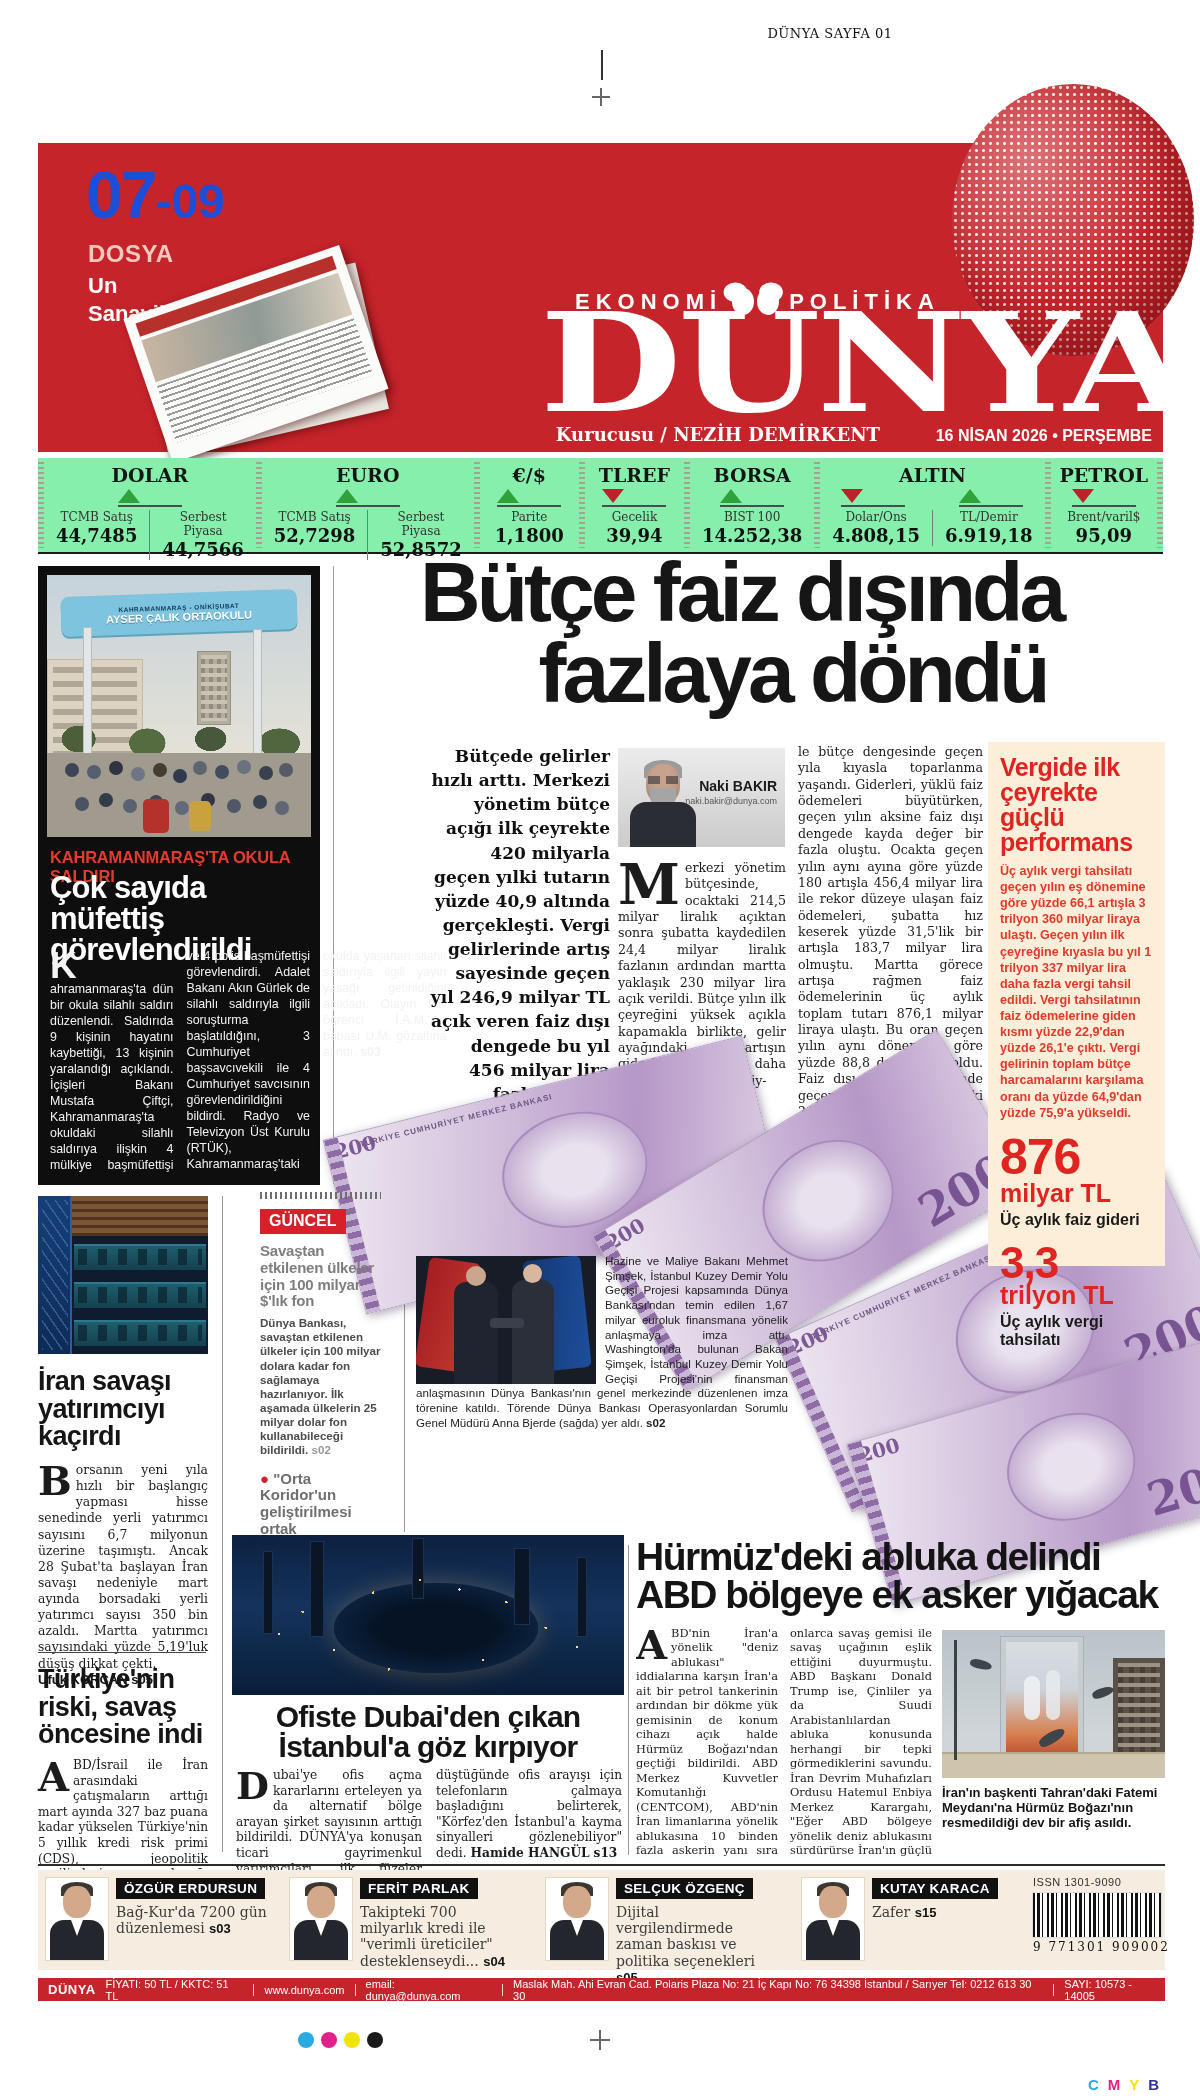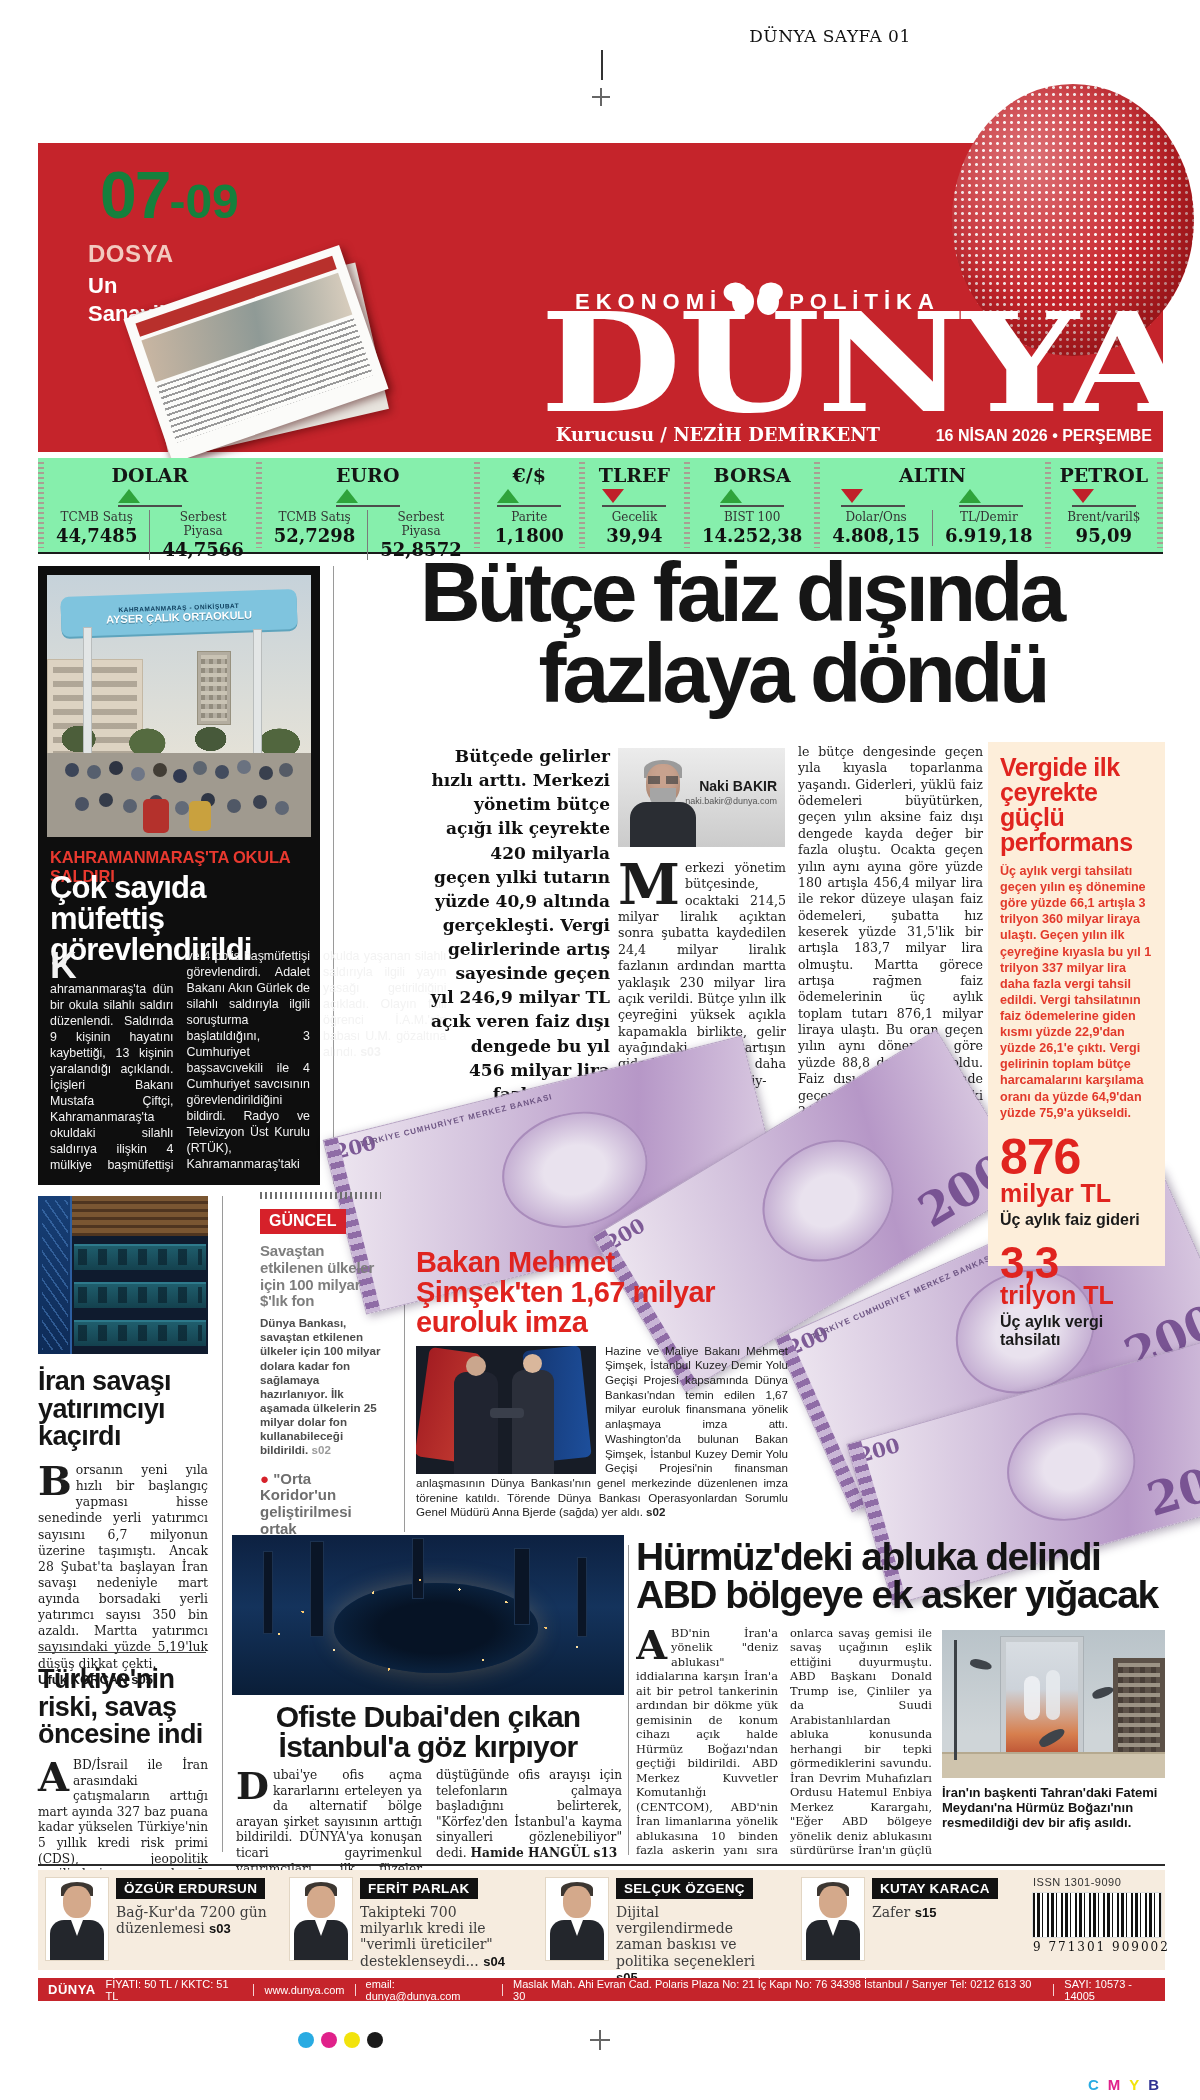--- a/index.html
+++ b/index.html
@@ -2,33 +2,33 @@
 <html><head>
 <meta charset="utf-8">
 <style>
   html,body{margin:0;padding:0;background:#ffffff;}
   #page{position:relative;width:1200px;height:2100px;background:#fff;overflow:hidden;
         font-family:"Liberation Sans",sans-serif;color:#141414;}
   .abs{position:absolute;}
 
   
   .edge-label{left:690px;top:26px;width:280px;text-align:center;font-family:"DejaVu Serif",serif;
-              font-size:17px;letter-spacing:.5px;color:#111;}
+              font-size:13px;letter-spacing:.5px;color:#111;}
   .cropline{left:601px;top:50px;width:2px;height:30px;background:#333;}
   .cropplus-v{left:600px;top:88px;width:2px;height:18px;background:#666;}
   .cropplus-h{left:592px;top:96px;width:18px;height:2px;background:#666;}
 
   
   .masthead{left:38px;top:143px;width:1125px;height:309px;background:#c5242b;}
   .globe{left:952px;top:84px;width:242px;height:272px;border-radius:50%;
          background-color:#c9272e;
          background-image:radial-gradient(circle at 32% 28%, rgba(255,255,255,.35), rgba(255,255,255,0) 55%),
                           radial-gradient(rgba(255,255,255,.95) 1.2px, rgba(255,255,255,0) 1.7px);
          background-size:100% 100%,7px 7px;box-shadow:inset -18px -24px 48px rgba(120,10,12,.65);}
-  .dossier-num{left:100px;top:162px;display:flex;align-items:baseline;color:#15803d;font-weight:900;}
+  .dossier-num{left:86px;top:162px;display:flex;align-items:baseline;color:#1d4ed8;font-weight:900;}
   .dossier-num .big{font-size:66px;letter-spacing:-2px;line-height:1;}
   .dossier-num .small{font-size:48px;line-height:1;}
   .dossier-label{left:88px;top:240px;font-size:24px;font-weight:900;color:#f2c9bf;letter-spacing:.5px;}
   .dossier-topic{left:88px;top:272px;font-size:22px;font-weight:800;color:#ffffff;line-height:1.25;width:120px;}
   .thumb-back{left:150px;top:286px;width:225px;height:150px;background:#e8e4de;transform:rotate(-13deg);
               box-shadow:2px 3px 8px rgba(60,0,0,.45);}
   .thumb{left:142px;top:278px;width:228px;height:152px;background:#fbfbf9;transform:rotate(-19deg);
          box-shadow:3px 4px 9px rgba(60,0,0,.5);overflow:hidden;}
   .thumb .t-head{margin:8px 10px 4px;height:14px;background:#b8302c;}
   .thumb .t-img{margin:4px 10px;height:44px;background:linear-gradient(100deg,#c9b6a2,#8f9a96 55%,#d8cdbd);}
@@ -577,21 +577,20 @@
   </div>
   <div class="abs col-div"></div>
 
   <div class="abs cds-head">Türkiye'nin riski, savaş öncesine indi</div>
   <div class="abs cds-body">
     <span class="dropcap">A</span><span>BD/İsrail ile İran arasındaki çatışmaların arttığı mart ayında 327 baz puana kadar yükselen Türkiye'nin 5 yıllık kredi risk primi (CDS), jeopolitik gerilimlerin azalacağı beklentileriyle yaklaşık 100 baz puan gerileyerek 230,4 baz puana indi ve çatışma öncesi seviyelere döndü.</span>
     <b class="pref">s05</b>
   </div>
 
   <div class="abs simsek">
-    <div class="sk-head">Bakan Mehmet Şimşek'ten 1,67 milyar euroluk imza</div>
     <div class="sk-photo">
       <div class="sk-rflag"></div>
       <div class="sk-bflag"></div>
       <div class="sk-p1">
           <i></i>
         </div>
       <div class="sk-p2">
           <i></i>
         </div>
       <div class="sk-arm"></div>

